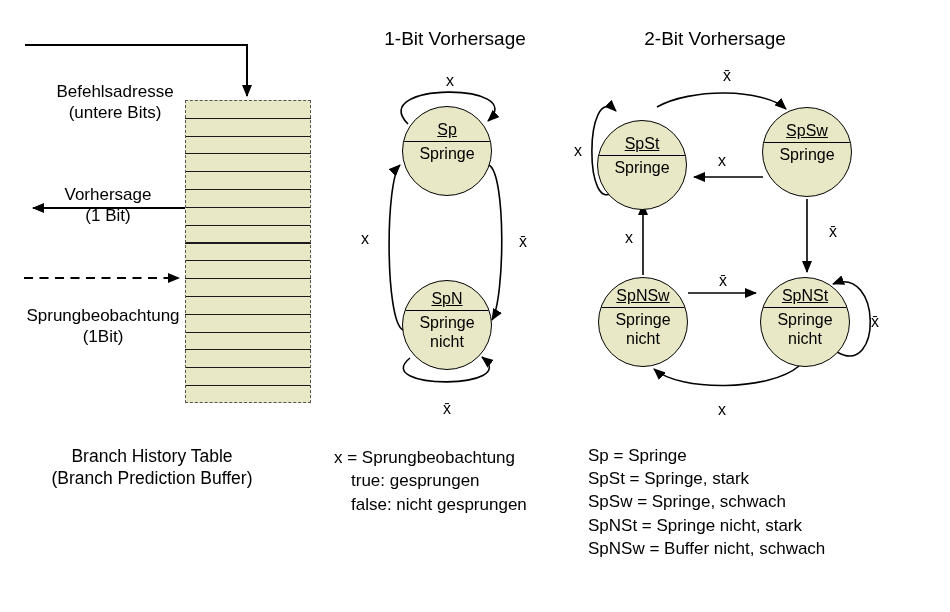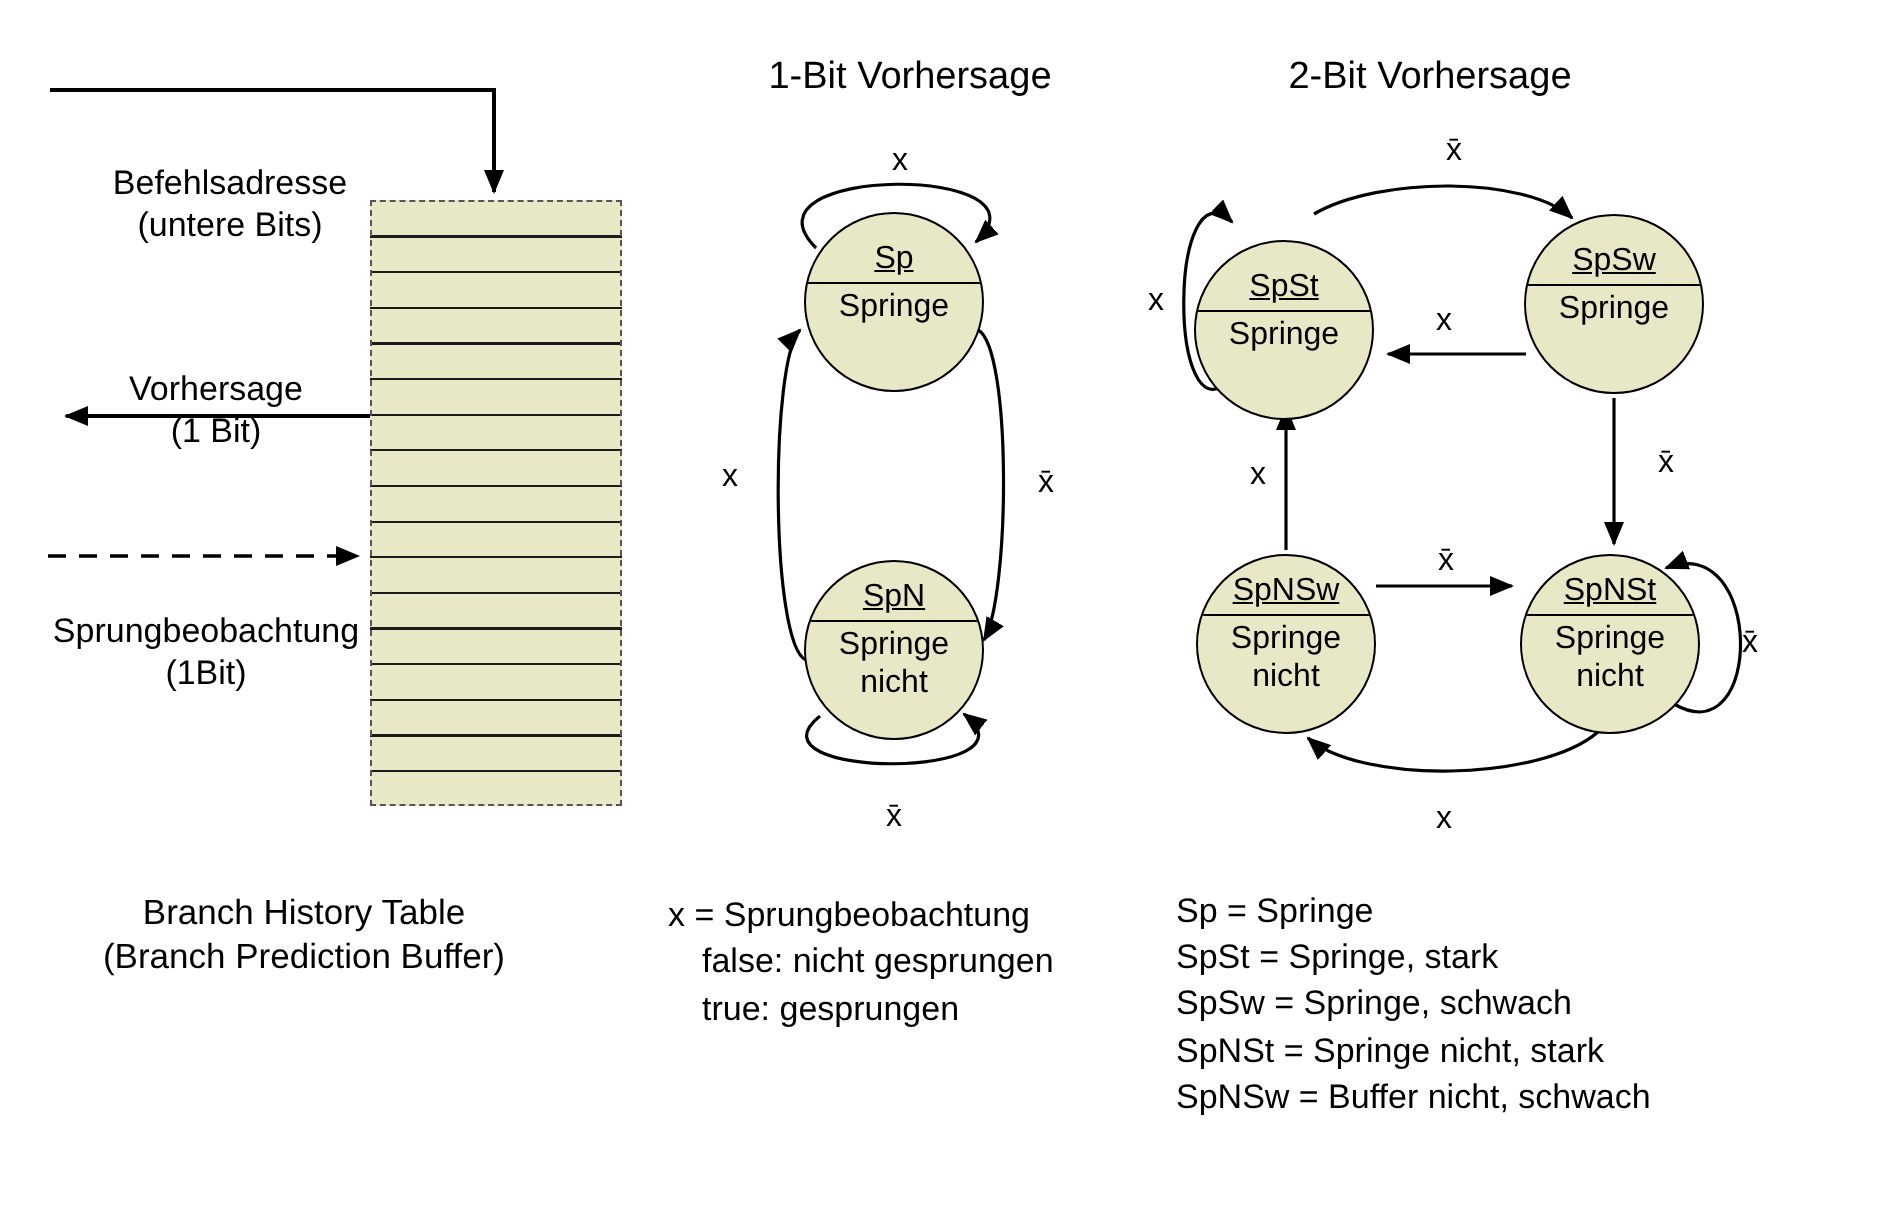--- a/index.html
+++ b/index.html
@@ -195,22 +195,22 @@
   <span class="lbl" style="left:727px; top:76px;">x̄</span>
   <span class="lbl" style="left:722px; top:161px;">x</span>
   <span class="lbl" style="left:833px; top:232px;">x̄</span>
   <span class="lbl" style="left:629px; top:238px;">x</span>
   <span class="lbl" style="left:723px; top:281px;">x̄</span>
   <span class="lbl" style="left:722px; top:410px;">x</span>
   <span class="lbl" style="left:875px; top:322px;">x̄</span>
 
   <div class="notes">
     <span class="tline">x = Sprungbeobachtung</span>
+    <span class="tline indent">true: gesprungen</span>
     <span class="tline indent">false: nicht gesprungen</span>
-    <span class="tline indent">true: gesprungen</span>
   </div>
 
   <div class="legend">
     <span class="tline">Sp = Springe</span>
     <span class="tline">SpSt = Springe, stark</span>
     <span class="tline">SpSw = Springe, schwach</span>
     <span class="tline">SpNSt = Springe nicht, stark</span>
     <span class="tline">SpNSw = Buffer nicht, schwach</span>
   </div>
 

